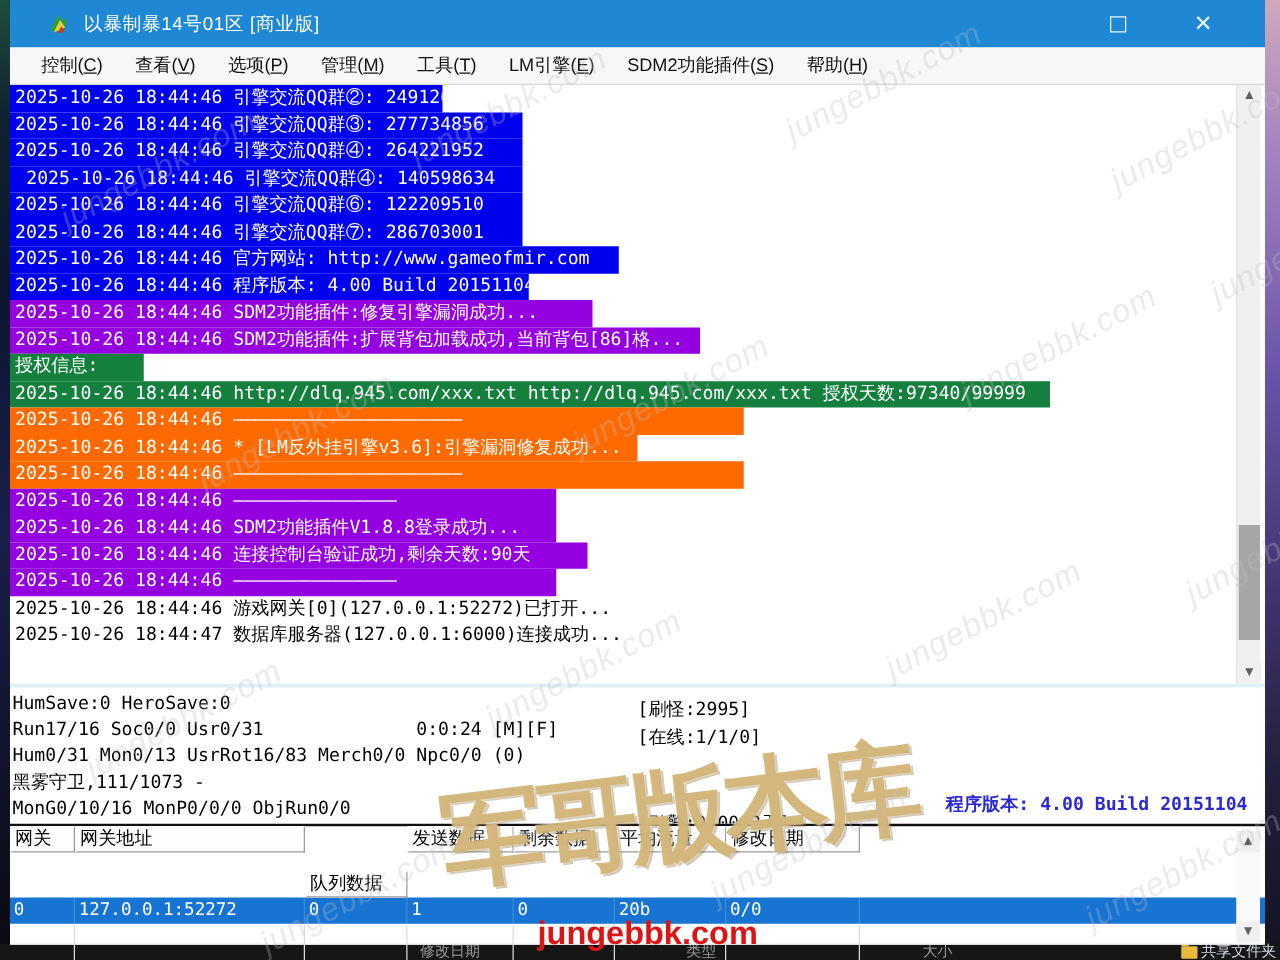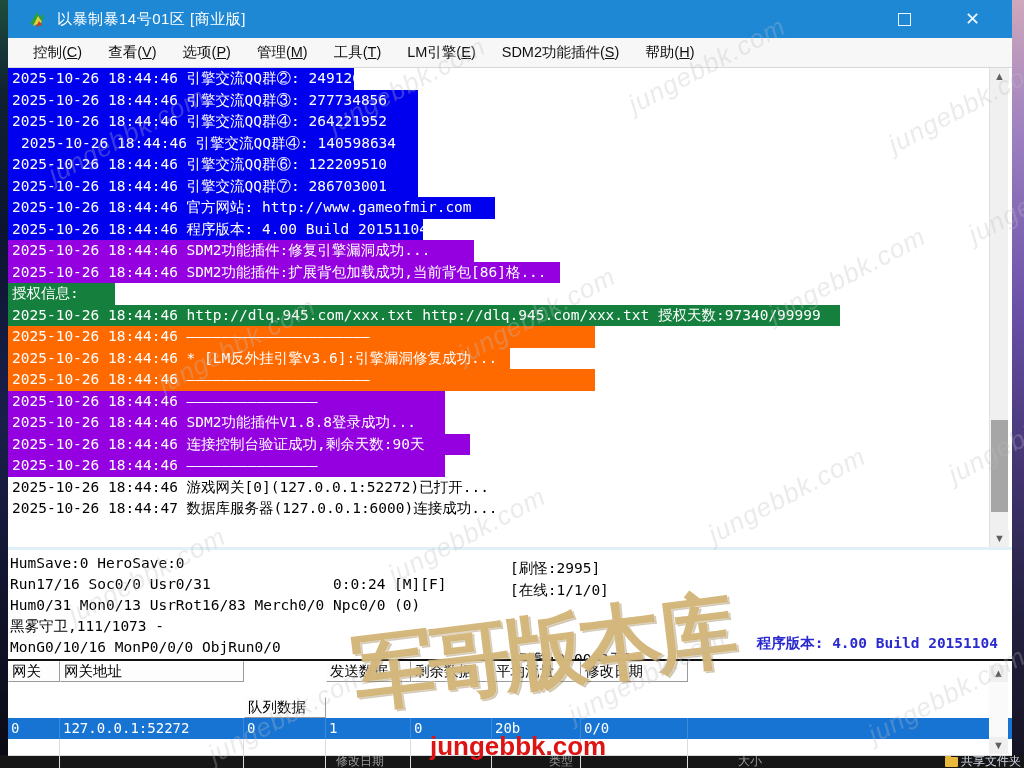--- a/index.html
+++ b/index.html
@@ -10,21 +10,21 @@
     background:linear-gradient(180deg,#1d4e3c 0%,#123 12%,#0c1530 30%,#1a1f4a 55%,#11132a 80%,#0a0a12 100%); }
   .edge-right { position:absolute; right:0; top:0; width:16px; height:768px;
     background:linear-gradient(180deg,#cfa8bc 0%,#9b7fc0 18%,#6a51a8 40%,#41336f 62%,#22203f 80%,#141320 100%); }
   .edge-bottom { position:absolute; left:0; bottom:0; width:1024px; height:13px; background:#161616; }
   .bg-col-label { position:absolute; bottom:0; color:#9a9a9a; font-size:12px; line-height:13px; }
   .shared-folder { position:absolute; right:3px; bottom:0; color:#cfd6e6; font-size:12px; line-height:13px; display:flex; align-items:center; gap:3px; }
   .folder-icon { width:13px; height:10px; background:#e8b93c; border-radius:1px; position:relative; display:inline-block; }
   .folder-icon:before { content:""; position:absolute; top:-2px; left:0; width:6px; height:2px; background:#e8b93c; border-radius:1px 1px 0 0; }
 
   .app { position:absolute; left:8px; top:0; width:1004px; height:756px; background:#fff; }
-  .titlebar { height:38px; background:#1e88d4; display:flex; align-items:center; padding:0 18px; }
+  .titlebar { height:38px; background:#1e88d4; display:flex; align-items:center; padding:0 28px; }
   .app-icon { width:22px; height:22px; margin-right:9px; flex:0 0 auto; }
   .title-text { color:#fff; font-size:15px; letter-spacing:0.5px; }
   .win-controls { margin-left:auto; display:flex; align-items:center; gap:28px; padding-right:14px; }
   .btn-max { width:13px; height:13px; border:1.5px solid #eaf4fc; margin-right:26px; }
   .btn-close { color:#eaf4fc; font-size:18px; line-height:18px; }
 
   .menubar { height:30px; background:#f7f7f7; border-bottom:1px solid #d8d8d8; display:flex; align-items:center; padding-left:12px; }
   .menu-item { font-size:14.5px; color:#111; padding:4px 13px; cursor:default; }
   .menu-item u { text-decoration:underline; }
 

